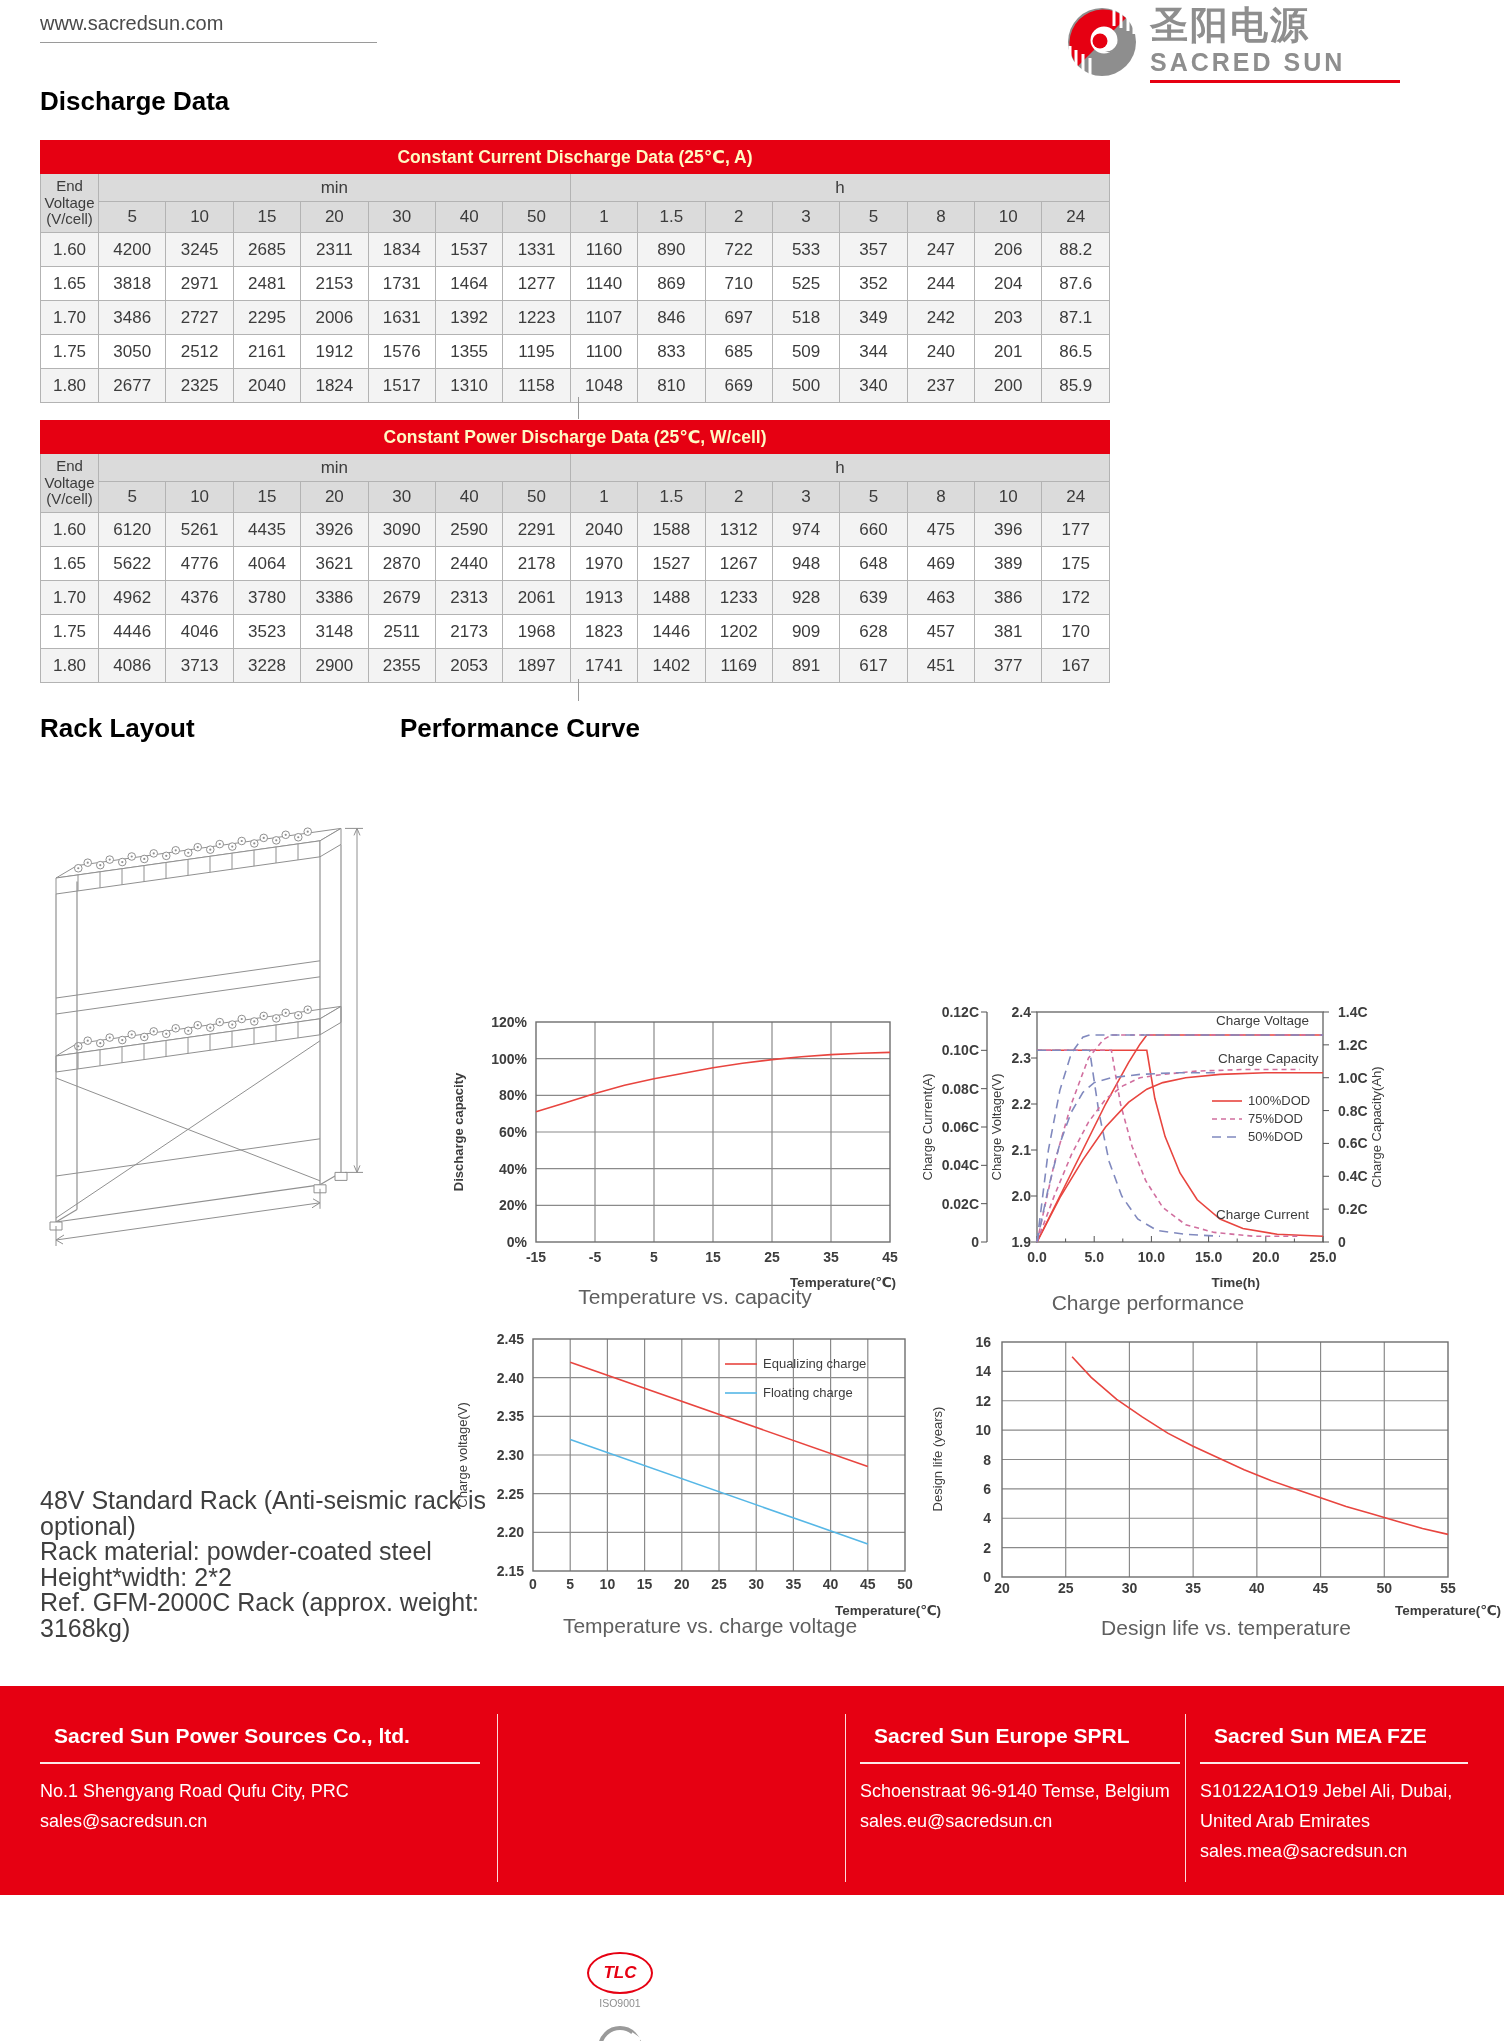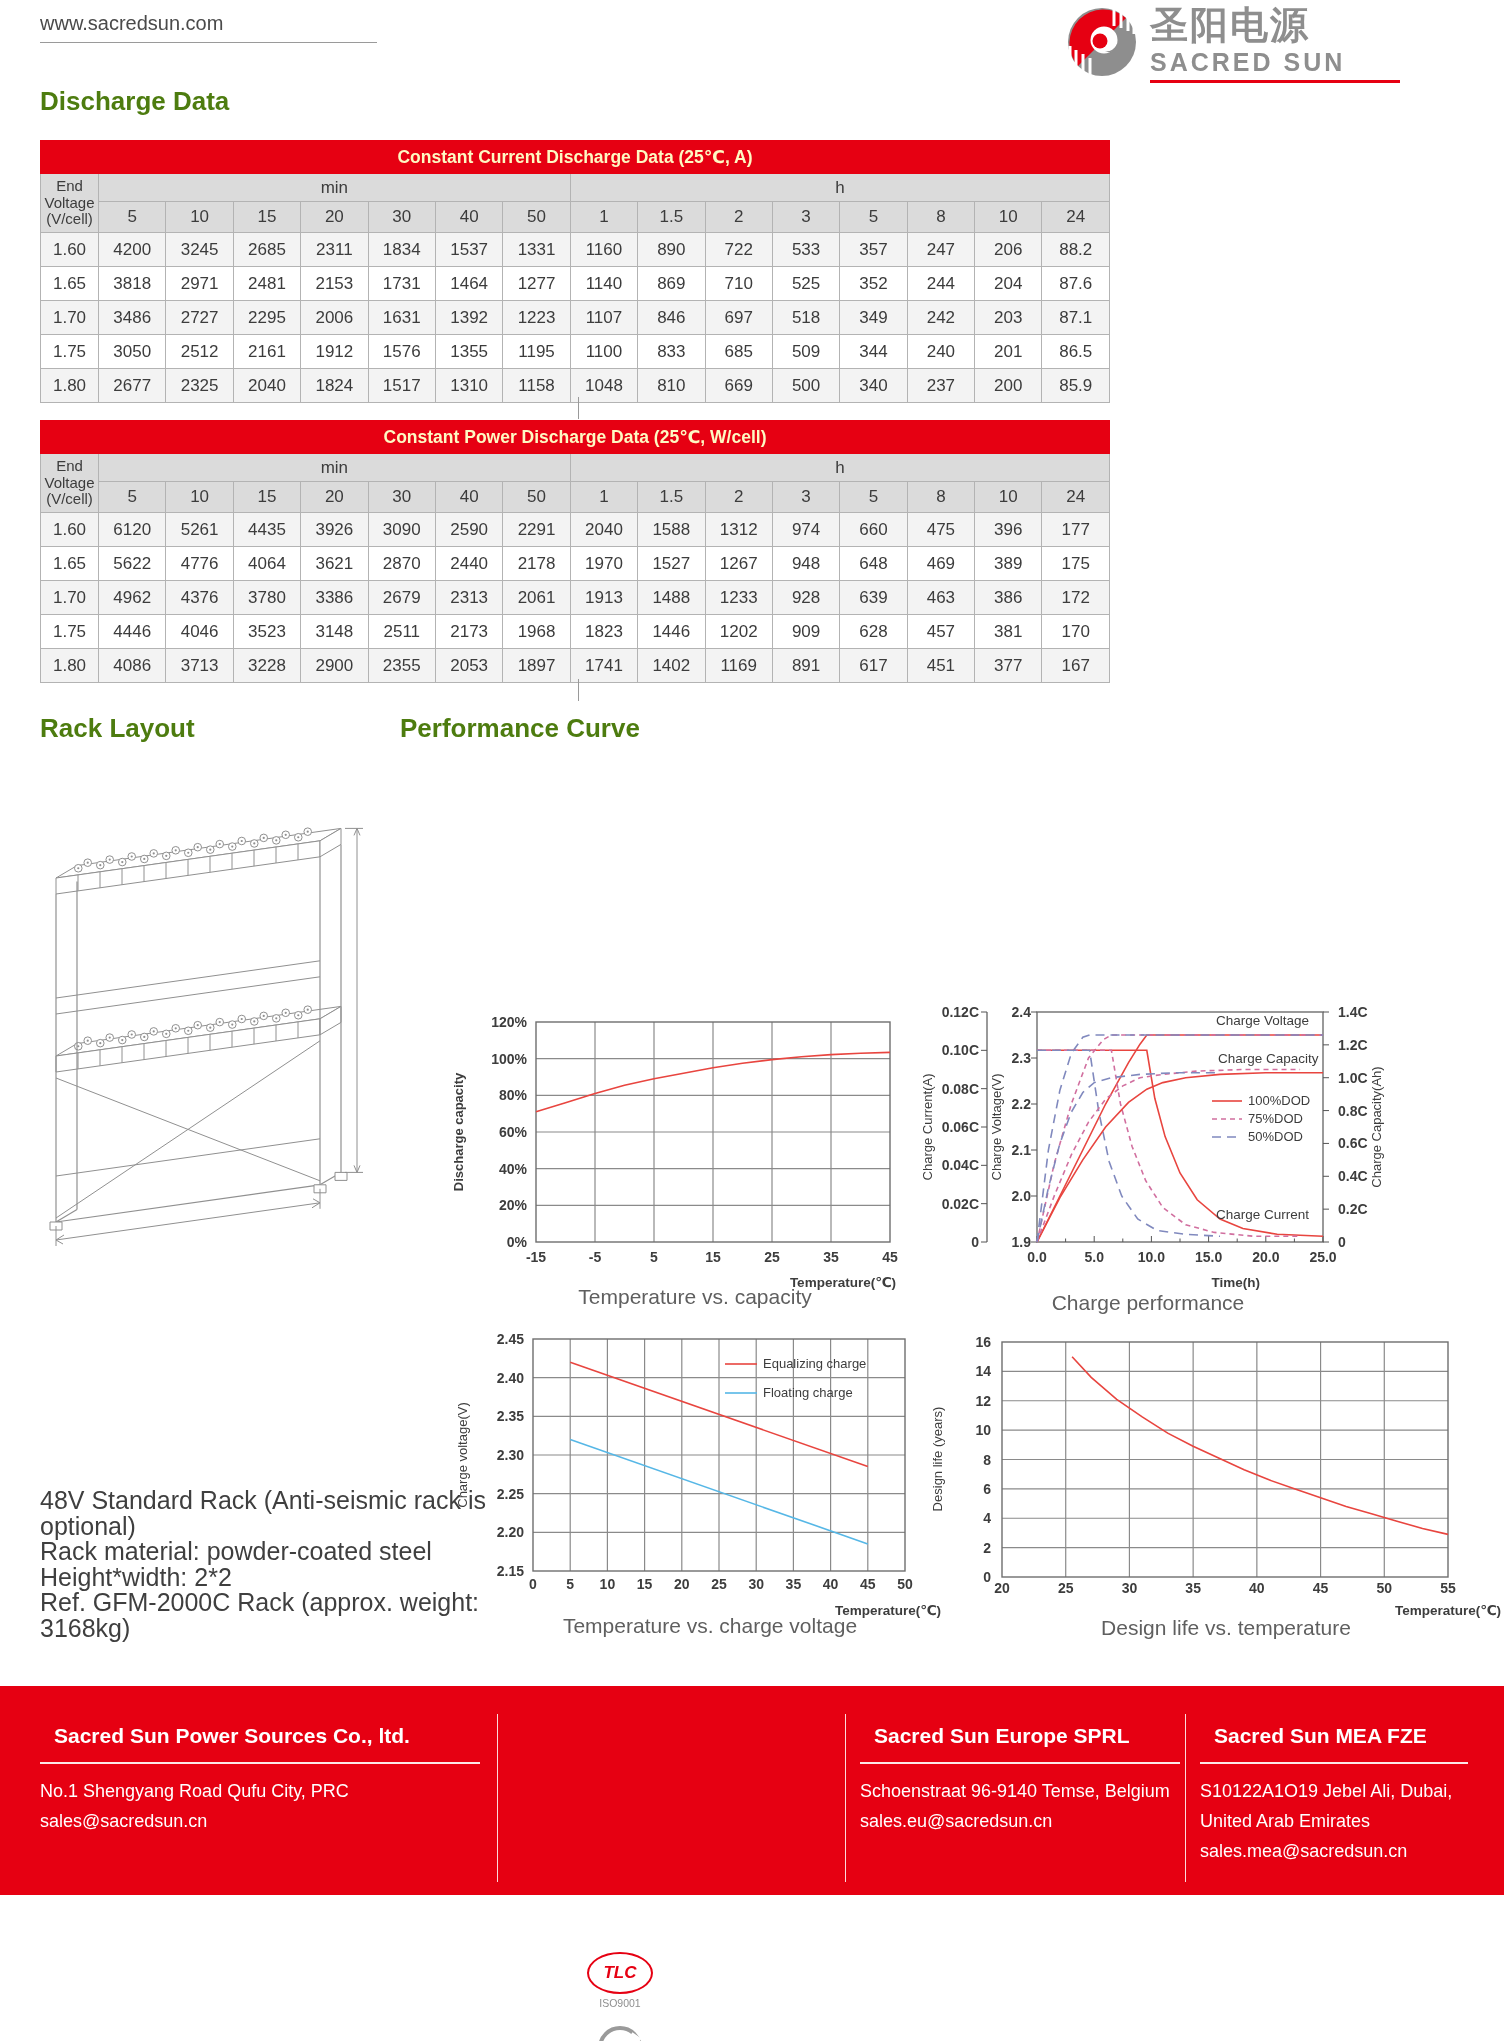--- a/index.html
+++ b/index.html
@@ -10,21 +10,21 @@
 
   
   .site-url{left:40px;top:12px;font-size:20px;color:#4a4a4a;}
   .header-rule{left:40px;top:42px;width:337px;height:1px;background:#9a9a9a;}
   .logo{left:1064px;top:4px;width:440px;height:86px;}
   .logo-cn{position:absolute;left:86px;top:-4px;font-size:38px;font-weight:700;color:#8E8E8E;letter-spacing:2px;}
   .logo-en{position:absolute;left:86px;top:44px;font-size:25px;font-weight:700;color:#8E8E8E;letter-spacing:3px;}
   .logo-line{position:absolute;left:86px;top:76px;width:250px;height:3px;background:#E60012;}
 
   
-  .h-red{font-size:26px;font-weight:700;color:#4d7c0f;}
+  .h-red{font-size:26px;font-weight:700;color:#000000;}
 
   
   .dtable{position:absolute;left:40px;width:1070px;border-collapse:collapse;table-layout:fixed;
           font-size:17px;color:#3c3c3c;}
   .dtable th,.dtable td{border:1px solid #b3b3b3;text-align:center;padding:0;font-weight:400;}
   .dtable tr.tbar th{background:#E60012;color:#fef9c3;font-size:17.5px;font-weight:700;height:32px;border:1px solid #E60012;}
   .dtable tr.gh1 th{background:#DBDBDB;height:27px;}
   .dtable tr.gh2 th{background:#DBDBDB;height:30px;}
   .dtable .corner{background:#DBDBDB;font-size:15px;line-height:1.12;}
   .dtable td{height:33px;background:#fff;}

